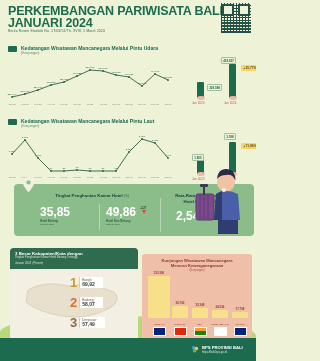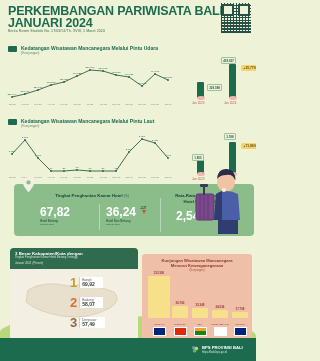--- a/index.html
+++ b/index.html
@@ -347,27 +347,27 @@
     <svg class="pin" viewBox="0 0 20 24">
       <path d="M10 0C4.8 0 1 3.8 1 8.6C1 15 10 24 10 24S19 15 19 8.6C19 3.8 15.2 0 10 0Z" fill="#f4efe3"></path>
       <circle cx="10" cy="8.6" r="3.4" fill="#8bbd8a"></circle>
     </svg>
 
     <div class="kpi-head" style="left:18px; top:9px; width:120px;">
       <span>Tingkat Penghunian Kamar Hotel</span>
       <span class="kpi-sub">(%)</span>
     </div>
 
-    <div class="kpi-val" style="left:26px; top:22px;">67,82</div>
+    <div class="kpi-val" style="left:26px; top:22px;">35,85</div>
     <div class="kpi-small" style="left:26px; top:35px;">Hotel Bintang</div>
     <div class="kpi-small" style="left:26px; top:39px; font-size:2.4px; color:#2d5c46;">Januari 2024</div>
 
     <div class="vline" style="left:85px; top:20px; height:26px;"></div>
 
-    <div class="kpi-val" style="left:92px; top:22px;">36,24</div>
+    <div class="kpi-val" style="left:92px; top:22px;">49,86</div>
     <div class="kpi-tag" style="left:126px; top:22px; color:#17443a;">-2,27</div>
     <div style="position:absolute; left:128px; top:26px; width:0; height:0; border-left:2.5px solid transparent; border-right:2.5px solid transparent; border-top:4px solid #d94a3a;"></div>
     <div class="kpi-small" style="left:92px; top:35px;">Hotel Non Bintang</div>
     <div class="kpi-small" style="left:92px; top:39px; font-size:2.4px; color:#2d5c46;">Januari 2024</div>
 
     <div class="vline" style="left:146px; top:14px; height:34px;"></div>
 
     <div class="kpi-head" style="left:150px; top:9px; width:76px;">
       <span>Rata-Rata Lama Menginap</span>
     </div>

